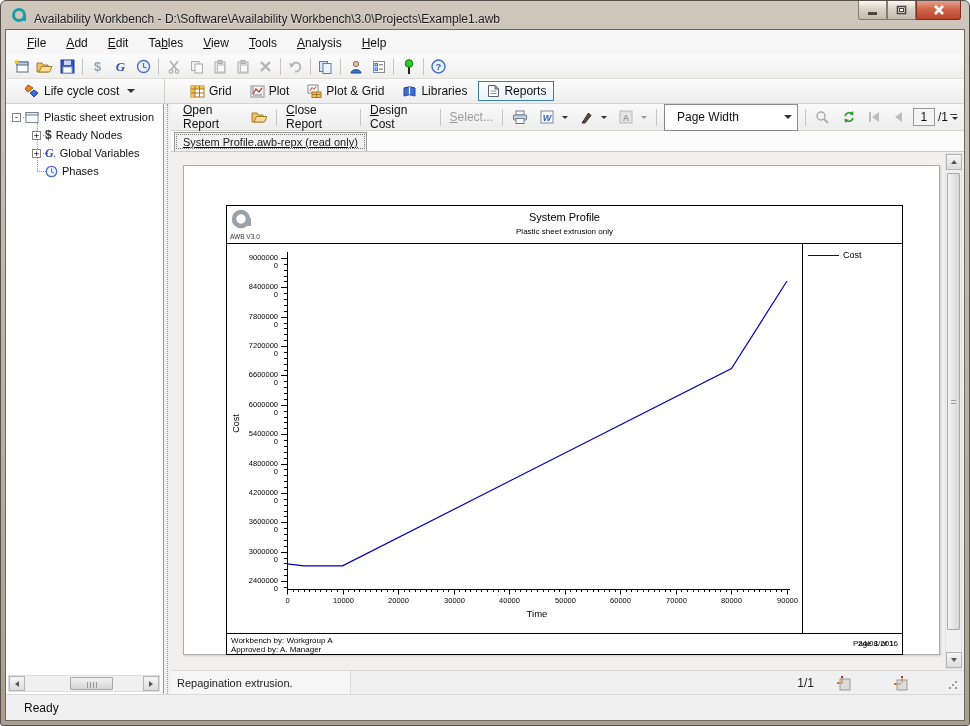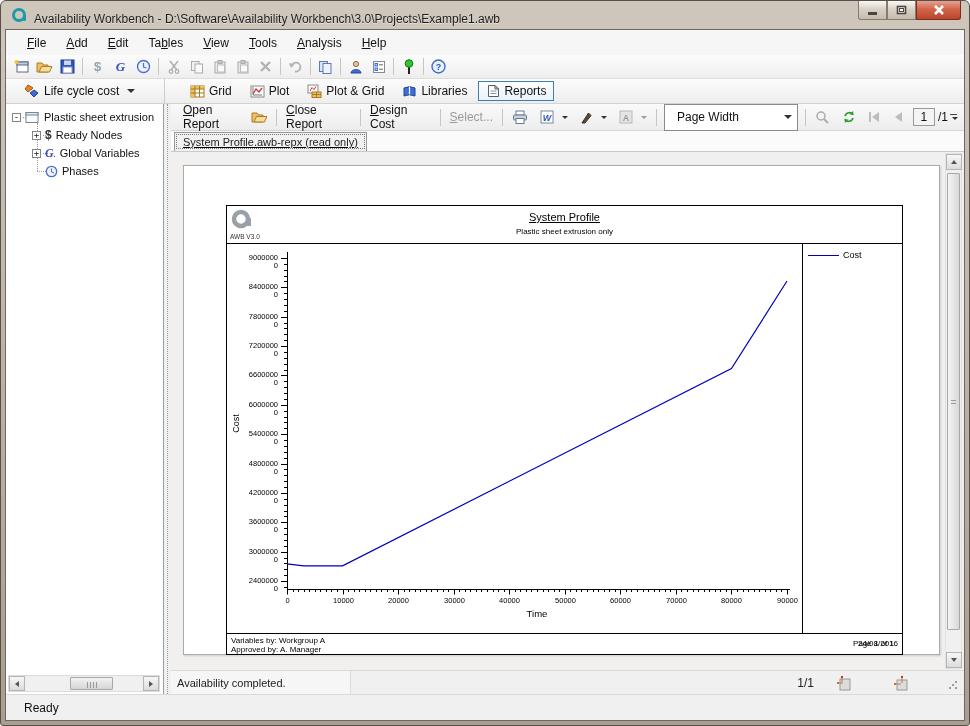--- a/index.html
+++ b/index.html
@@ -67,21 +67,21 @@
   
   .rtabbar { height:21px; background:#fbfbfb; border-bottom:1px solid #c9c9c9; display:flex; align-items:flex-end; padding-left:3px; flex:0 0 auto;text-decoration:underline; }
   .rtab { font-size:11px; color:#222; background:#f1f1f1; border:1px solid #9a9a9a; border-bottom:none; outline:1px dotted #777; outline-offset:-3px; padding:3px 8px 3px 8px; }
   
   .viewer { flex:1 1 auto; position:relative; background:#f1f0ef; overflow:hidden; }
   .page { position:absolute; left:12px; top:13px; width:757px; height:490px; background:#fff; border:1px solid #ababab; box-shadow:1px 1px 2px rgba(0,0,0,.15); }
   .chart-box { position:absolute; left:42px; top:39px; width:677px; height:450px; border:1px solid #000; }
   .rep-header { height:38px; border-bottom:1px solid #000; position:relative; }
   .rep-logo { position:absolute; left:4px; top:2px; }
   .rep-logo-cap { position:absolute; left:3px; top:27px; font-size:6.5px; color:#333; letter-spacing:0; }
-  .rep-title { position:absolute; left:0; right:0; top:5px; text-align:center; font-size:11px; color:#000; text-decoration:underline; }
+  .rep-title { position:absolute; left:0; right:0; top:5px; text-align:center; font-size:11px; color:#000; }
   .rep-sub { position:absolute; left:0; right:0; top:21px; text-align:center; font-size:8px; color:#000; }
   .rep-main { display:flex; height:389px; }
   .chart-cell { width:575px; position:relative; flex:0 0 auto; }
   .legend-cell { flex:1 1 auto; border-left:1px solid #000; position:relative; }
   .legend-item { position:absolute; left:5px; top:6px; display:flex; align-items:center; gap:4px; font-size:9px; color:#000; }
   .legend-line { width:31px; height:0; border-top:1px solid #0000bb; }
   .rep-footer { height:21px; border-top:1px solid #000; position:relative; font-size:8px; color:#000; }
   .foot-l { position:absolute; left:4px; top:2px; line-height:9px; }
   .foot-c { position:absolute; left:0; right:8px; top:5px; text-align:right; }
   .foot-r { position:absolute; right:4px; top:5px; }
@@ -660,21 +660,21 @@
                 <div class="legend-cell">
                   <div class="legend-item">
                     <span class="legend-line"></span>
                     <span>Cost</span>
                   </div>
                 </div>
               </div>
 
               <div class="rep-footer">
                 <div class="foot-l">
-                  <div>Variables by: Workgroup A</div>
+                  <div>Workbench by: Workgroup A</div>
                   <div>Approved by: A. Manager</div>
                 </div>
                 <div class="foot-c">Page 1 of 1</div>
                 <div class="foot-r">24/08/2016</div>
               </div>
 
             </div>
           </div>
 
           <div class="vscroll">
@@ -684,21 +684,21 @@
             <div class="vthumb">
                 <div class="grip"></div>
               </div>
             <div class="sbtn down">
                 <span class="arrow-d"></span>
               </div>
           </div>
         </div>
 
         <div class="rstatus">
-          <div class="msg">Availability completed.</div>
+          <div class="msg">Repagination extrusion.</div>
           <span class="pgind">1/1</span>
           <svg class="rs-ic1" width="16" height="16">
               <rect x="4" y="4" width="10" height="11" fill="#dcdcdc" stroke="#9a9a9a"></rect>
               <rect x="1" y="7" width="2" height="2" fill="#e07020"></rect>
               <rect x="5" y="1" width="2" height="2" fill="#cc2a1a"></rect>
               <path d="M2 8 H7 M6 2 V7" stroke="#b86a2a" stroke-width="0.8"></path>
             </svg>
           <svg class="rs-ic2" width="16" height="16">
               <rect x="4" y="5" width="10" height="10" fill="#dcdcdc" stroke="#9a9a9a"></rect>
               <rect x="8" y="1" width="2" height="2" fill="#cc2a1a"></rect>

